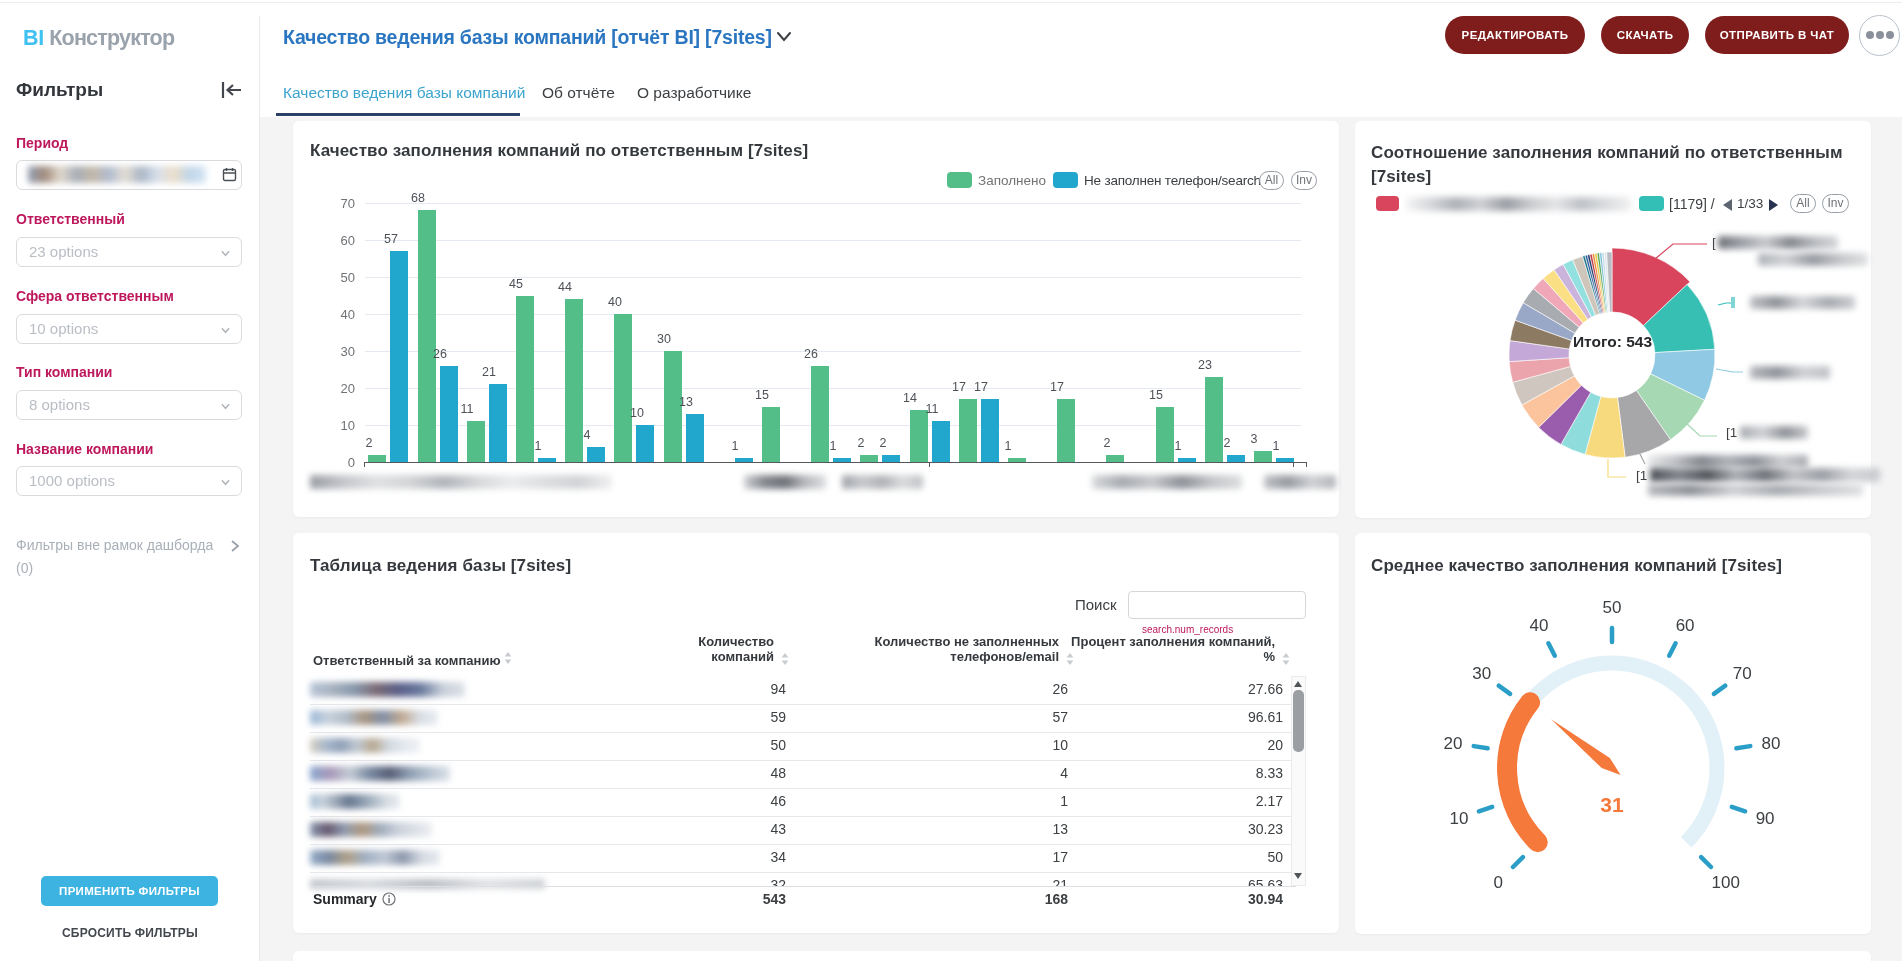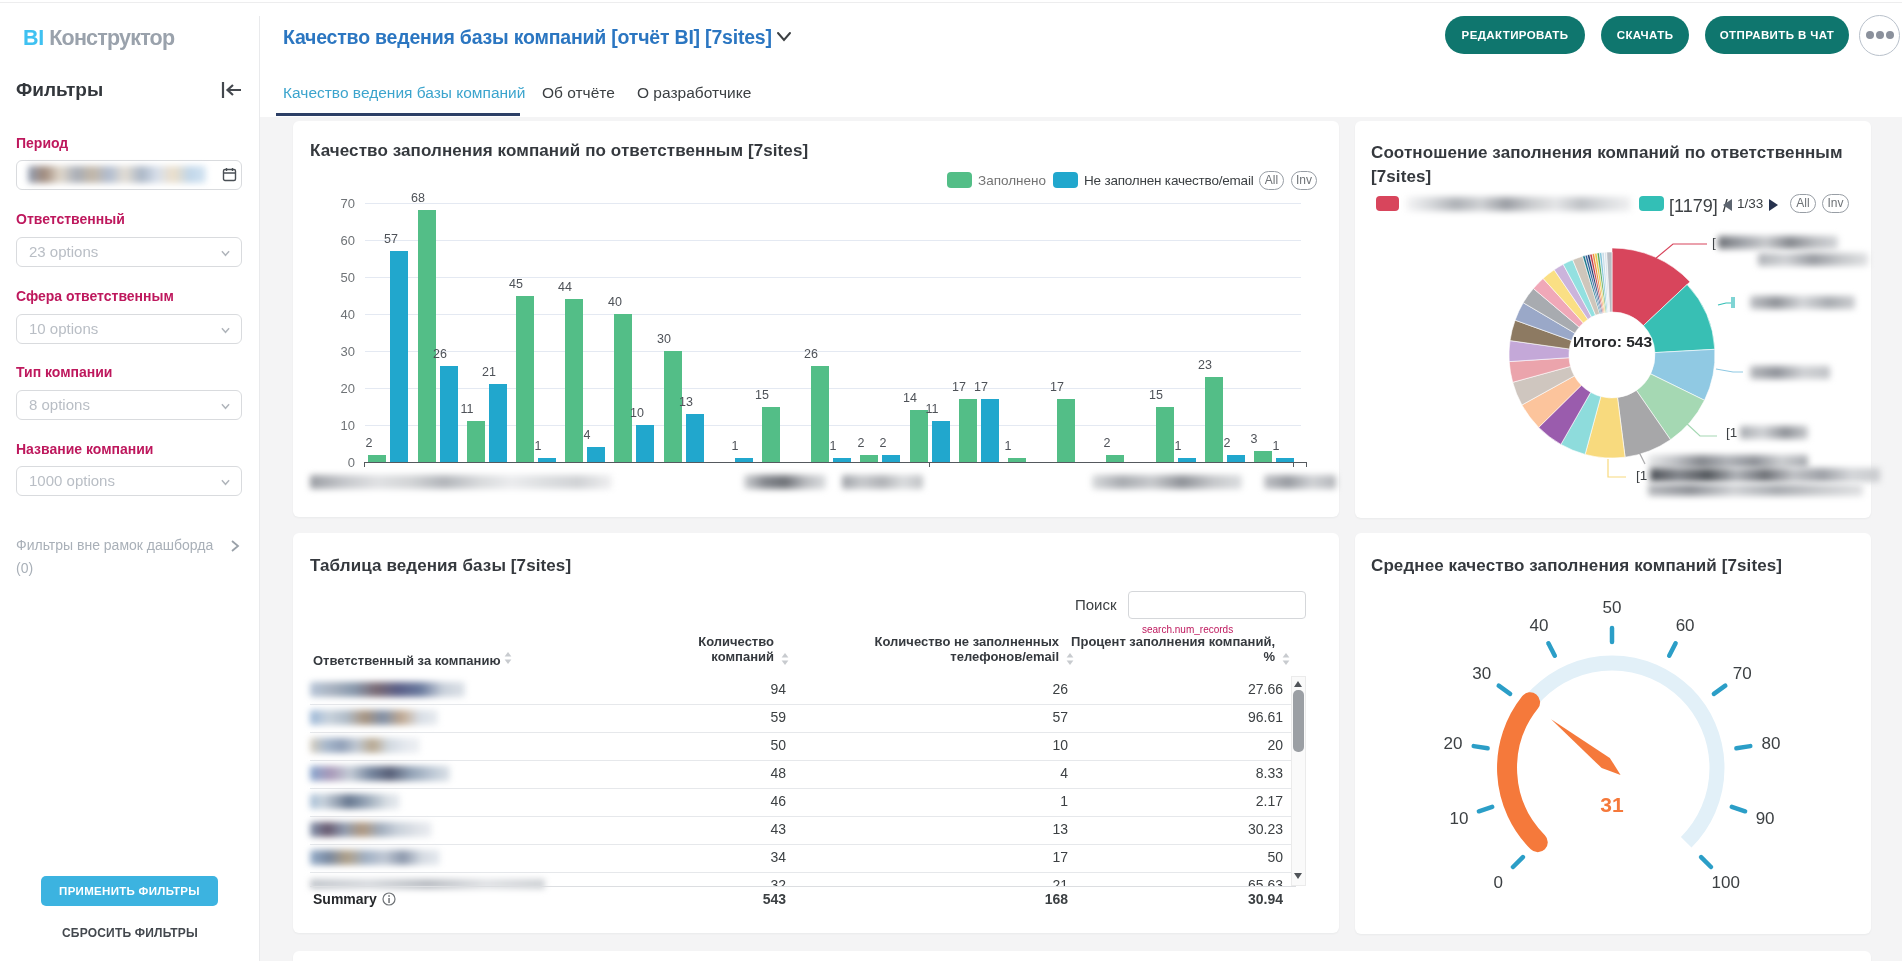--- a/index.html
+++ b/index.html
@@ -12,21 +12,21 @@
 #card2{left:1355px;top:121px;width:516px;height:397px}
 #card3{left:293px;top:533px;width:1046px;height:400px}
 #card4{left:1355px;top:533px;width:516px;height:401px}
 #card5{left:293px;top:951px;width:1578px;height:10px;border-radius:6px 6px 0 0}
 .ctitle{position:absolute;font-size:17px;font-weight:bold;color:#35393e;letter-spacing:.1px}
 
 #logo{position:absolute;left:23px;top:26px;font-size:21.5px;font-weight:bold;letter-spacing:-.4px}
 #logo .bi{color:#3fc1f1}
 #logo .k{color:#9aa2ac;letter-spacing:-.8px}
 #htitle{position:absolute;left:283px;top:26px;font-size:19.5px;font-weight:bold;color:#2b76c1;letter-spacing:-0.2px}
-.hbtn{position:absolute;top:16px;height:38px;background:#0f766e;border-radius:19px;color:#fff;font-size:11.5px;font-weight:bold;text-align:center;letter-spacing:.4px}
+.hbtn{position:absolute;top:16px;height:38px;background:#7f1d1d;border-radius:19px;color:#fff;font-size:11.5px;font-weight:bold;text-align:center;letter-spacing:.4px}
 #dots{position:absolute;left:1859px;top:15px;width:41px;height:41px;border:1px solid #b9c1cb;border-radius:50%;text-align:center}
 #dots span{display:inline-block;width:8px;height:8px;border-radius:50%;background:#8b919c;margin:15px 1px 0}
 .tab{position:absolute;top:84px;font-size:15.5px;color:#3c4043}
 #tab1{left:283px;color:#3ba4cd}
 #tabline{position:absolute;left:276px;top:113px;width:244px;height:3px;background:#2c3f66}
 
 #filtres{position:absolute;left:16px;top:79px;font-size:19px;font-weight:bold;color:#33373c}
 .flabel{position:absolute;left:16px;font-size:14px;font-weight:bold;color:#be185d}
 .fsel{position:absolute;left:16px;width:226px;height:30px;border:1px solid #d9dbde;border-radius:6px;background:#fff;font-size:15px;color:#b9bec5;line-height:28px;padding-left:12px}
 .chev{position:absolute;right:11px;top:11px;width:9px;height:9px}
@@ -108,21 +108,21 @@
 <div class="card" id="card2"></div>
 <div class="card" id="card3"></div>
 <div class="card" id="card4"></div>
 <div class="card" id="card5"></div>
 
 <div class="ctitle" style="left:310px;top:141px">Качество заполнения компаний по ответственным [7sites]</div>
 
 <div class="abs" style="left:947px;top:172px;width:25px;height:16px;background:#53be87;border-radius:4px"></div>
 <div class="abs" style="left:978px;top:173px;font-size:13.5px;color:#737373">Заполнено</div>
 <div class="abs" style="left:1053px;top:172px;width:25px;height:16px;background:#21a7cd;border-radius:4px"></div>
-<div class="abs" style="left:1084px;top:173px;font-size:13.5px;color:#3c4043;letter-spacing:-0.2px">Не заполнен качество/email</div>
+<div class="abs" style="left:1084px;top:173px;font-size:13.5px;color:#3c4043;letter-spacing:-0.2px">Не заполнен телефон/search</div>
 <div class="oval" style="left:1259px;top:171px;width:25px">All</div>
 <div class="oval" style="left:1291px;top:171px;width:26px">Inv</div>
 
 <div class="gl" style="top:203px"></div>
 <div class="ylab" style="left:325px;top:196px">70</div>
 <div class="gl" style="top:240px"></div>
 <div class="ylab" style="left:325px;top:233px">60</div>
 <div class="gl" style="top:277px"></div>
 <div class="ylab" style="left:325px;top:270px">50</div>
 <div class="gl" style="top:314px"></div>
@@ -210,21 +210,21 @@
 <div class="blur" style="left:744px;top:475px;width:82px;height:14px;background:linear-gradient(90deg,#cfd1d4,#85888e,#6f7278,#b8babe,#dcdee0)"></div>
 <div class="blur" style="left:842px;top:475px;width:81px;height:14px;background:linear-gradient(90deg,#9fa2a8,#c8cacd,#b0b2b6,#dadcde,#c0c2c5)"></div>
 <div class="blur" style="left:1092px;top:475px;width:150px;height:14px;background:linear-gradient(90deg,#d8dadc,#a8abb0,#c8cacd,#8f9298,#c4c6c9,#dcdee0)"></div>
 <div class="blur" style="left:1264px;top:475px;width:72px;height:14px;background:linear-gradient(90deg,#c0c2c6,#989ba1,#d0d2d5,#b4b6ba)"></div>
 
 <div class="ctitle" style="left:1371px;top:141px;line-height:24px">Соотношение заполнения компаний по ответственным<br>[7sites]</div>
 
 <div class="abs" style="left:1376px;top:196px;width:23px;height:15px;background:#d8455c;border-radius:4px"></div>
 <div class="blur" style="left:1406px;top:197px;width:225px;height:14px;background:linear-gradient(90deg,#f5f5f6,#d5d7da,#aeb1b6,#cfd1d4,#9a9da3,#c9cbce,#e4e5e7,#bec1c5,#dadcdf,#f0f0f1)"></div>
 <div class="abs" style="left:1639px;top:196px;width:25px;height:15px;background:#33bfb6;border-radius:4px"></div>
-<div class="abs" style="left:1669px;top:196px;font-size:18px;color:#3c4043">[1179] /</div>
+<div class="abs" style="left:1669px;top:196px;font-size:14px;color:#3c4043">[1179] /</div>
 <div class="abs" style="left:1723px;top:199px;width:0;height:0;border-top:6px solid transparent;border-bottom:6px solid transparent;border-right:9px solid #5d6570"></div>
 <div class="abs" style="left:1737px;top:196px;font-size:13.5px;color:#3c4043">1/33</div>
 <div class="abs" style="left:1769px;top:199px;width:0;height:0;border-top:6px solid transparent;border-bottom:6px solid transparent;border-left:9px solid #26324e"></div>
 <div class="oval" style="left:1790px;top:194px;width:26px">All</div>
 <div class="oval" style="left:1822px;top:194px;width:27px">Inv</div>
 
 <svg class="abs" style="left:1355px;top:122px" width="516" height="396" viewBox="0 0 516 396">
 <path d="M257.0 126.0 A107 107 0 0 1 335.0 159.8 L288.4 203.6 A43 43 0 0 0 257.0 190.0 Z" fill="#d8455c" stroke="#fff" stroke-width="0.6"></path>
 <path d="M332.1 162.5 A103 103 0 0 1 359.8 227.3 L299.9 230.6 A43 43 0 0 0 288.4 203.6 Z" fill="#38bfb4" stroke="#fff" stroke-width="0.6"></path>
 <path d="M359.8 227.3 A103 103 0 0 1 349.5 278.3 L295.6 251.9 A43 43 0 0 0 299.9 230.6 Z" fill="#90c9e3" stroke="#fff" stroke-width="0.6"></path>

